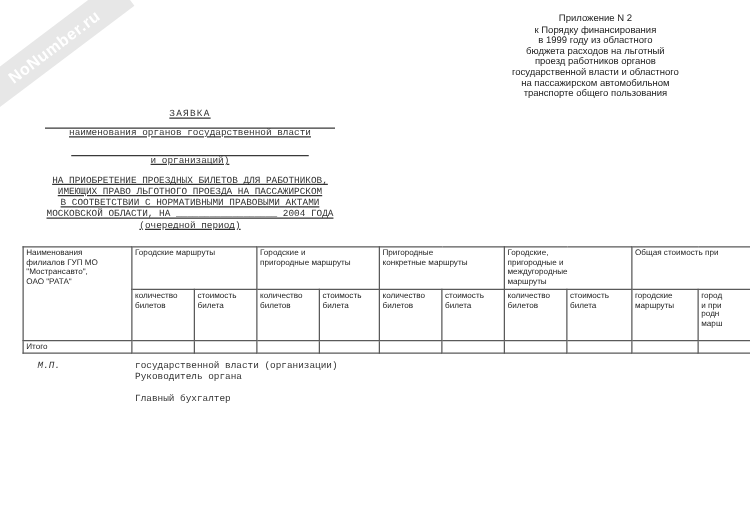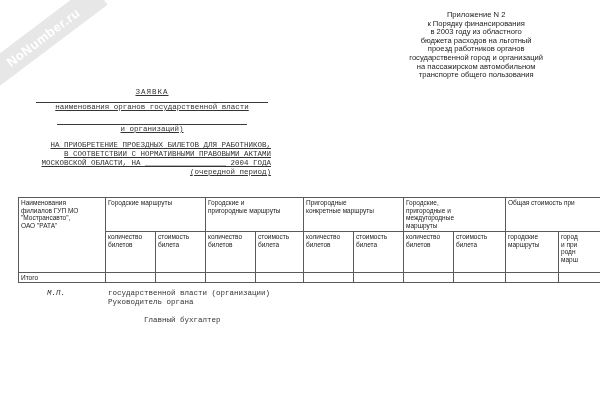--- a/index.html
+++ b/index.html
@@ -50,21 +50,21 @@
     font-size: 7.5px;
     line-height: 9px;
     color: #333;
     text-decoration: underline;
   }
   .app-title { letter-spacing: 1px; }
   .rule { border-bottom: 1px solid #3a3a3a; height: 0; }
   .rule1 { margin-top: 5px; width: 232px; margin-left: auto; margin-right: auto; }
   .rule2 { margin-top: 12px; width: 190px; margin-left: auto; margin-right: auto; }
   .app-body { margin-top: 7px; }
-  .app-body div { white-space: nowrap; text-align: right; }
+  .app-body div { white-space: nowrap; }
 
   
   table.grid {
     position: absolute;
     left: 18px; top: 197px;
     width: 640px;
     border-collapse: collapse;
     table-layout: fixed;
     font-size: 6.5px;
     line-height: 7.6px;
@@ -78,59 +78,60 @@
     font-weight: normal;
     text-align: left;
   }
   .pre { white-space: pre-line; }
   tr.row-groups td { height: 31px; }
   tr.row-subs td { height: 38px; }
   tr.row-total td { height: 7px; line-height: 7px; }
 
   
   .sig-stamp {
-    position: absolute; left: 47px; top: 289px;
+    position: absolute; left: 30px; top: 289px;
     font-family: "Liberation Mono", "DejaVu Sans Mono", monospace;
     font-size: 7.5px; color: #333; font-style: italic;
   }
   .sig-block {
     position: absolute; left: 108px; top: 289px;
     font-family: "Liberation Mono", "DejaVu Sans Mono", monospace;
     font-size: 7.5px; line-height: 9px; color: #333;
   }
-  .sig-block .gap { margin-top: 9px; margin-left: 36px; }
+  .sig-block .gap { margin-top: 9px; }
 </style>
 </head>
 <body>
 
 <div class="page">
 
   <div class="watermark">
     <span>NoNumber.ru</span>
   </div>
 
   <div class="appendix">
     <div>Приложение N 2</div>
     <div>к Порядку финансирования</div>
-    <div>в 2003 году из областного</div>
+    <div>в 1999 году из областного</div>
     <div>бюджета расходов на льготный</div>
     <div>проезд работников органов</div>
-    <div>государственной город и организаций</div>
+    <div>государственной власти и областного</div>
     <div>на пассажирском автомобильном</div>
     <div>транспорте общего пользования</div>
   </div>
 
   <div class="application">
     <div class="app-title">ЗАЯВКА</div>
     <div class="rule rule1"></div>
     <div>наименования органов государственной власти</div>
     <div class="rule rule2"></div>
     <div>и организаций)</div>
     <div class="app-body">
       <div>НА ПРИОБРЕТЕНИЕ ПРОЕЗДНЫХ БИЛЕТОВ ДЛЯ РАБОТНИКОВ,</div>
+      <div>ИМЕЮЩИХ ПРАВО ЛЬГОТНОГО ПРОЕЗДА НА ПАССАЖИРСКОМ</div>
       <div>В СООТВЕТСТВИИ С НОРМАТИВНЫМИ ПРАВОВЫМИ АКТАМИ</div>
       <div>МОСКОВСКОЙ ОБЛАСТИ, НА __________________ 2004 ГОДА</div>
       <div>(очередной период)</div>
     </div>
   </div>
 
   <table class="grid">
     <colgroup>
       <col style="width:87px">
         <col style="width:50px">

